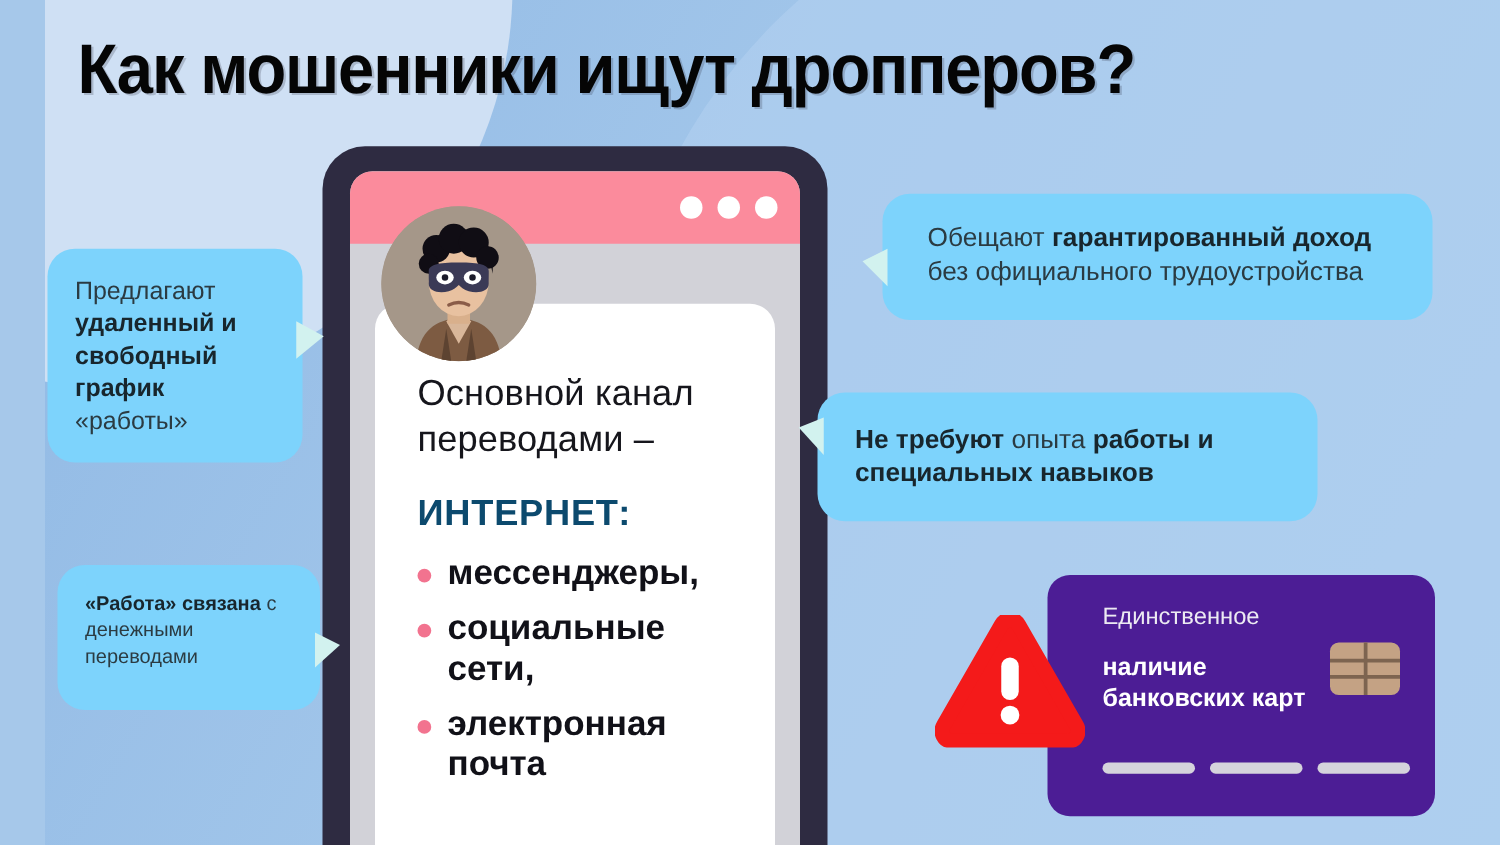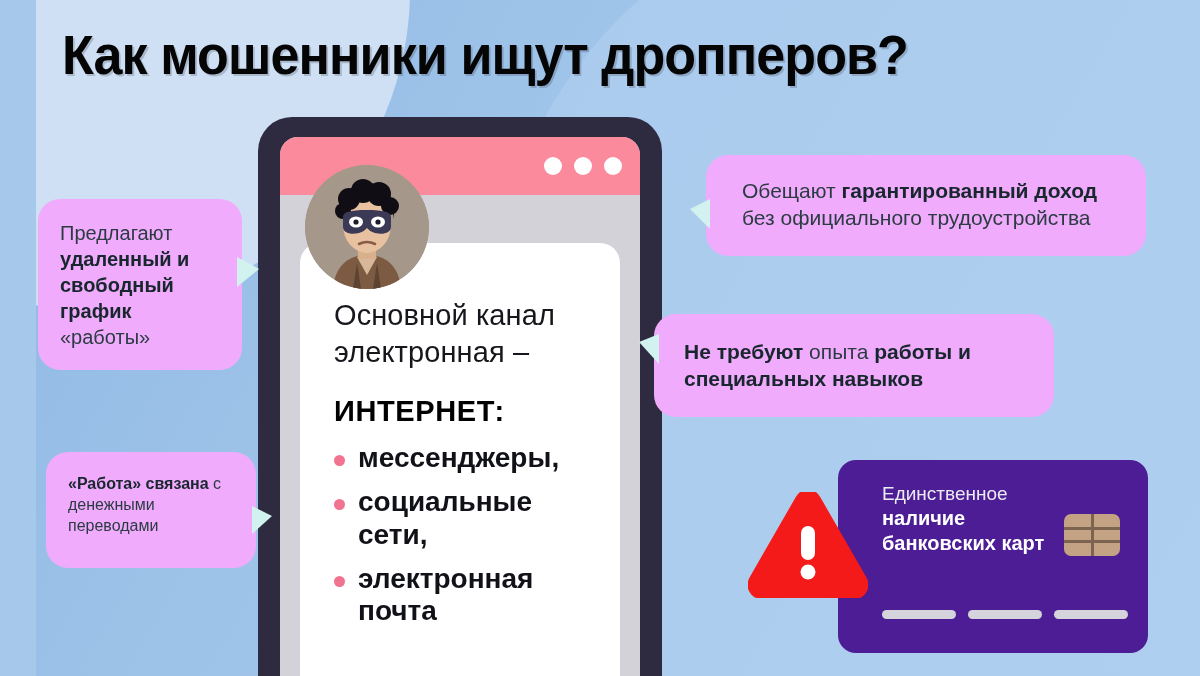--- a/index.html
+++ b/index.html
@@ -81,21 +81,21 @@
     font-size:29px;
     line-height:1.28;
     color:#16161c;
     font-weight:300;
     letter-spacing:.1px;
   }
   .screen-head{
     margin-top:24px;
     font-size:29px;
     font-weight:bold;
-    color:#000000;
+    color:#0c4a6e;
     letter-spacing:.6px;
   }
   .bullets{ margin-top:14px; list-style:none; }
   .bullets li{
     position:relative;
     padding-left:24px;
     font-size:28px;
     font-weight:bold;
     line-height:1.15;
     color:#111118;
@@ -115,21 +115,21 @@
     width:124px; height:124px;
     border-radius:50%;
     background:#a59789;
     overflow:hidden;
     z-index:5;
   }
 
   
   .bubble{
     position:absolute;
-    background:#f0abfc;
+    background:#7dd3fc;
     border-radius:22px;
     color:#2b3b42;
     line-height:1.3;
   }
   .bubble b{ color:#18262d; }
   .bubble .tail{
     position:absolute;
     width:0; height:0;
   }
   
@@ -193,21 +193,21 @@
     background:#4c1d95;
     border-radius:18px;
     color:#ffffff;
     padding:22px 22px 0 44px;
     overflow:hidden;
   }
   .card-lead{
     font-size:19px; line-height:1.25; font-weight:300; color:#eceaf2;
   }
   .card-bold{
-    margin-top:0;
+    margin-top:16px;
     font-size:20px; line-height:1.25; font-weight:bold; color:#ffffff;
   }
   .chip{
     position:absolute;
     right:28px; top:54px;
     width:56px; height:42px;
     border-radius:7px;
     background:#c4a284;
   }
   .chip::before{
@@ -251,21 +251,21 @@
     <div class="phone-header">
       <div class="dots">
         <span class="dot"></span>
         <span class="dot"></span>
         <span class="dot"></span>
       </div>
     </div>
     <div class="phone-screen">
       <div class="screen-lead">
         <div>Основной канал</div>
-        <div>электронная –</div>
+        <div>переводами –</div>
       </div>
       <div class="screen-head">ИНТЕРНЕТ:</div>
       <ul class="bullets">
         <li>мессенджеры,</li>
         <li>социальные сети,</li>
         <li>электронная почта</li>
       </ul>
     </div>
   </div>
 </div>

